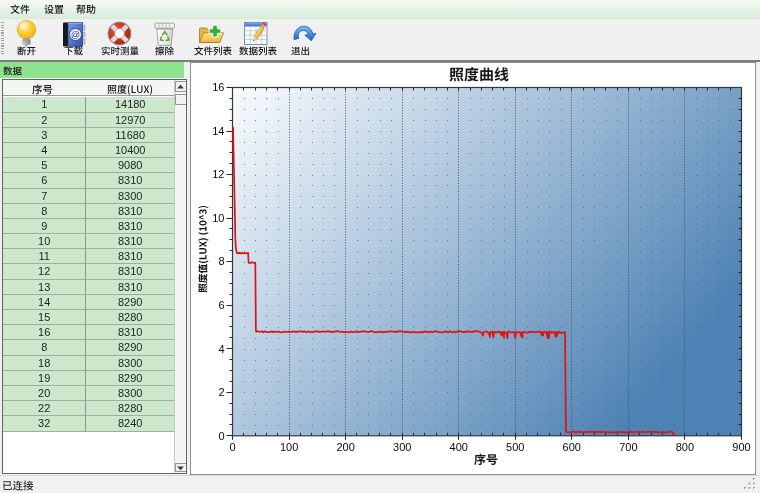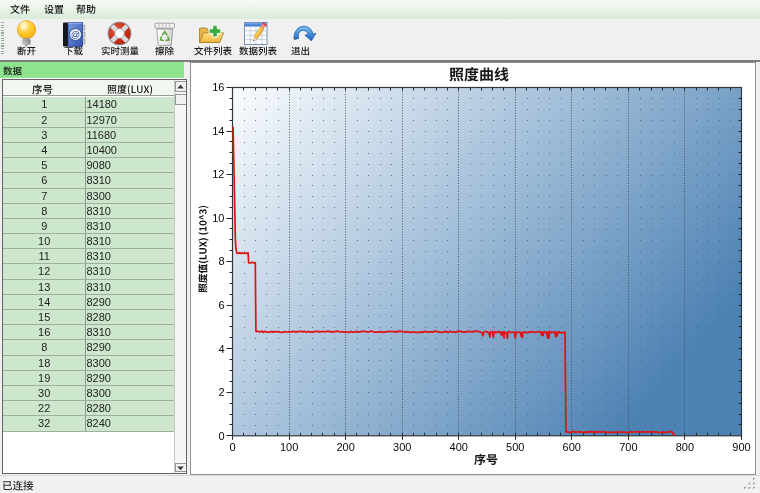--- a/index.html
+++ b/index.html
@@ -7,21 +7,21 @@
 #menubar{position:absolute;left:0;top:0;width:760px;height:19px;background:linear-gradient(180deg,#f6faf6,#d9ecd9)}
 #toolbar{position:absolute;left:0;top:19px;width:760px;height:41px;background:#eff0ef}
 #grip{position:absolute;left:1px;top:21.5px;width:2.5px;height:32px;background:repeating-linear-gradient(180deg,#94a894 0 1.2px,#f0f4f0 1.2px 2.6px)}
 #sep{position:absolute;left:0;top:60px;width:760px;height:1.6px;background:#7c7c7c}
 #databar{position:absolute;left:0;top:61.8px;width:184.3px;height:17.4px;background:#8ee48e;border-bottom:1px solid #fdfdfd}
 #tbl{position:absolute;left:2px;top:79.4px;width:184.6px;height:394.2px;background:#fff;border:1px solid #636363;overflow:hidden}
 #thead{position:absolute;left:0;top:0;width:171px;height:16px;background:#f3f7f1;border-bottom:1px solid #9a9a9a;font-size:11px;color:#111}
 #tbody{position:absolute;left:0;top:17px;width:171px}
 .trow{display:flex;height:15.2px;background:#cde7cd;border-bottom:1px solid #9cb09c;font-size:11px;color:#222}
 .c1{width:83.4px;text-align:center;border-right:1px solid #8a9a8a;line-height:14px}
-.c2{flex:1;text-align:left;line-height:14px}
+.c2{flex:1;text-align:center;line-height:14px}
 #sbar{position:absolute;right:0;top:0;width:11.6px;height:100%;background:#f5f5f5;border-left:1px solid #c8c8c8}
 .sbtn{position:absolute;left:0;width:11.6px;height:11.5px;background:#f0f0f0;border:1px solid #969696}
 .sbtn svg{display:block;margin:1.5px auto 0}
 #sthumb{position:absolute;left:0;top:13.5px;width:11.6px;height:11.5px;background:#f1f1f1;border:1px solid #969696}
 #chart{position:absolute;left:189.5px;top:61.5px;width:566px;height:413.8px;background:#fff;border:1px solid #909090}
 #status{position:absolute;left:0;top:475.3px;width:760px;height:17.7px;background:#f1f1f1;border-top:1px solid #d9d9d9}
 </style></head><body>
 <div id="win">
 <div id="menubar"></div>
 <svg style="position:absolute;left:10.0px;top:3.2px;overflow:visible" width="20" height="13">
@@ -249,21 +249,21 @@
         </div>
         <div class="trow">
           <div class="c1">18</div>
           <div class="c2">8300</div>
         </div>
         <div class="trow">
           <div class="c1">19</div>
           <div class="c2">8290</div>
         </div>
         <div class="trow">
-          <div class="c1">30</div>
+          <div class="c1">20</div>
           <div class="c2">8300</div>
         </div>
         <div class="trow">
           <div class="c1">22</div>
           <div class="c2">8280</div>
         </div>
         <div class="trow">
           <div class="c1">32</div>
           <div class="c2">8240</div>
         </div>

